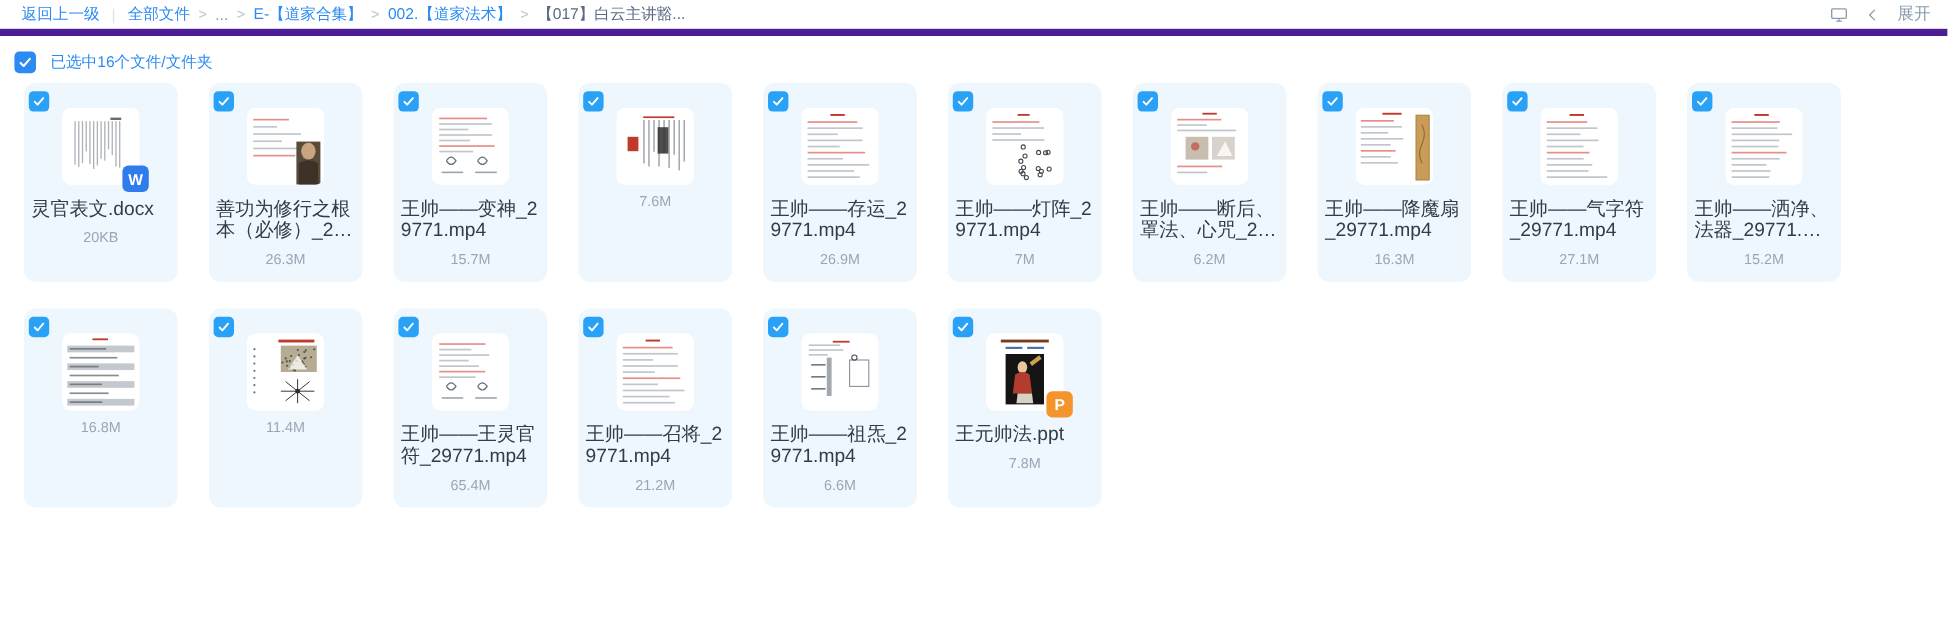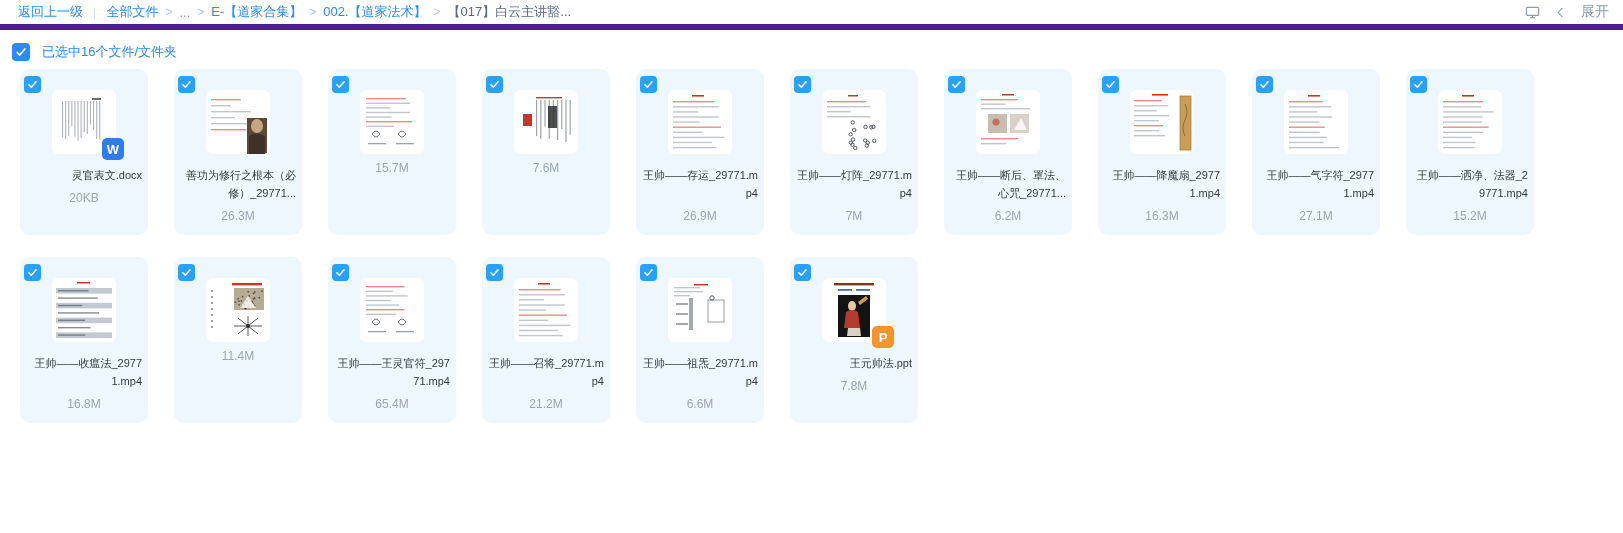--- a/index.html
+++ b/index.html
@@ -170,24 +170,24 @@
     justify-content: center;
     color: #fff;
     font-size: 13px;
     font-weight: bold;
     font-family: "Liberation Sans", sans-serif;
     z-index: 2;
   }
 
   .card-name {
     margin-top: 12px;
-    font-size: 11px;
+    font-size: 16px;
     line-height: 18px;
     color: #333b45;
-    text-align: right;
+    text-align: left;
     width: 116px;
     word-break: break-all;
     overflow: hidden;
     display: -webkit-box;
     -webkit-line-clamp: 2;
     -webkit-box-orient: vertical;
   }
   .card-size {
     margin-top: 7px;
     font-size: 12px;
@@ -311,20 +311,21 @@
             <rect x="6" y="26.4" width="25.7" height="1.4" fill="#9aa3ad" opacity="0.62"></rect>
             <rect x="6" y="31" width="46.1" height="1.4" fill="#d8483f" opacity="0.62"></rect>
             <rect x="6" y="35.599999999999994" width="28.3" height="1.4" fill="#9aa3ad" opacity="0.62"></rect>
             <path d="M12 44 q4 -6 8 0 q-4 6 -8 0" stroke="#6b7280" fill="none" stroke-width="1"></path>
        <path d="M38 44 q4 -6 8 0 q-4 6 -8 0" stroke="#6b7280" fill="none" stroke-width="1"></path>
        <rect x="8" y="53" width="18" height="1.3" fill="#9aa3ad"></rect>
        <rect x="36" y="53" width="18" height="1.3" fill="#9aa3ad"></rect>
           </svg>
         </div>
       </div>
+      <div class="card-name">王帅——变神_29771.mp4</div>
       <div class="card-size">15.7M</div>
     </div>
     <div class="card">
       <span class="card-check">
         <svg width="11" height="11" viewBox="0 0 14 14" fill="none" stroke="#ffffff" stroke-width="2" stroke-linecap="round" stroke-linejoin="round">
           <polyline points="2.5,7.5 5.5,10.5 11.5,3.5"></polyline>
         </svg>
       </span>
       <div class="thumb-wrap">
         <div class="thumb">
@@ -538,21 +539,20 @@
             <rect x="6" y="34.2" width="41.0" height="1.4" fill="#565c64" opacity="0.7"></rect>
             <rect x="4" y="39.6" width="56" height="5.6" fill="#b9bfc6" opacity="0.85"></rect>
             <rect x="6" y="41.6" width="27.0" height="1.4" fill="#565c64" opacity="0.7"></rect>
             <rect x="4" y="47" width="56" height="5.6" fill="#ffffff" opacity="1"></rect>
             <rect x="6" y="49" width="32.5" height="1.4" fill="#565c64" opacity="0.7"></rect>
             <rect x="4" y="54.400000000000006" width="56" height="5.6" fill="#b9bfc6" opacity="0.85"></rect>
             <rect x="6" y="56.400000000000006" width="27.2" height="1.4" fill="#565c64" opacity="0.7"></rect>
           </svg>
         </div>
       </div>
-      <div class="card-name">王帅——收瘟法_29771.mp4</div>
       <div class="card-size">16.8M</div>
     </div>
     <div class="card">
       <span class="card-check">
         <svg width="11" height="11" viewBox="0 0 14 14" fill="none" stroke="#ffffff" stroke-width="2" stroke-linecap="round" stroke-linejoin="round">
           <polyline points="2.5,7.5 5.5,10.5 11.5,3.5"></polyline>
         </svg>
       </span>
       <div class="thumb-wrap">
         <div class="thumb">

